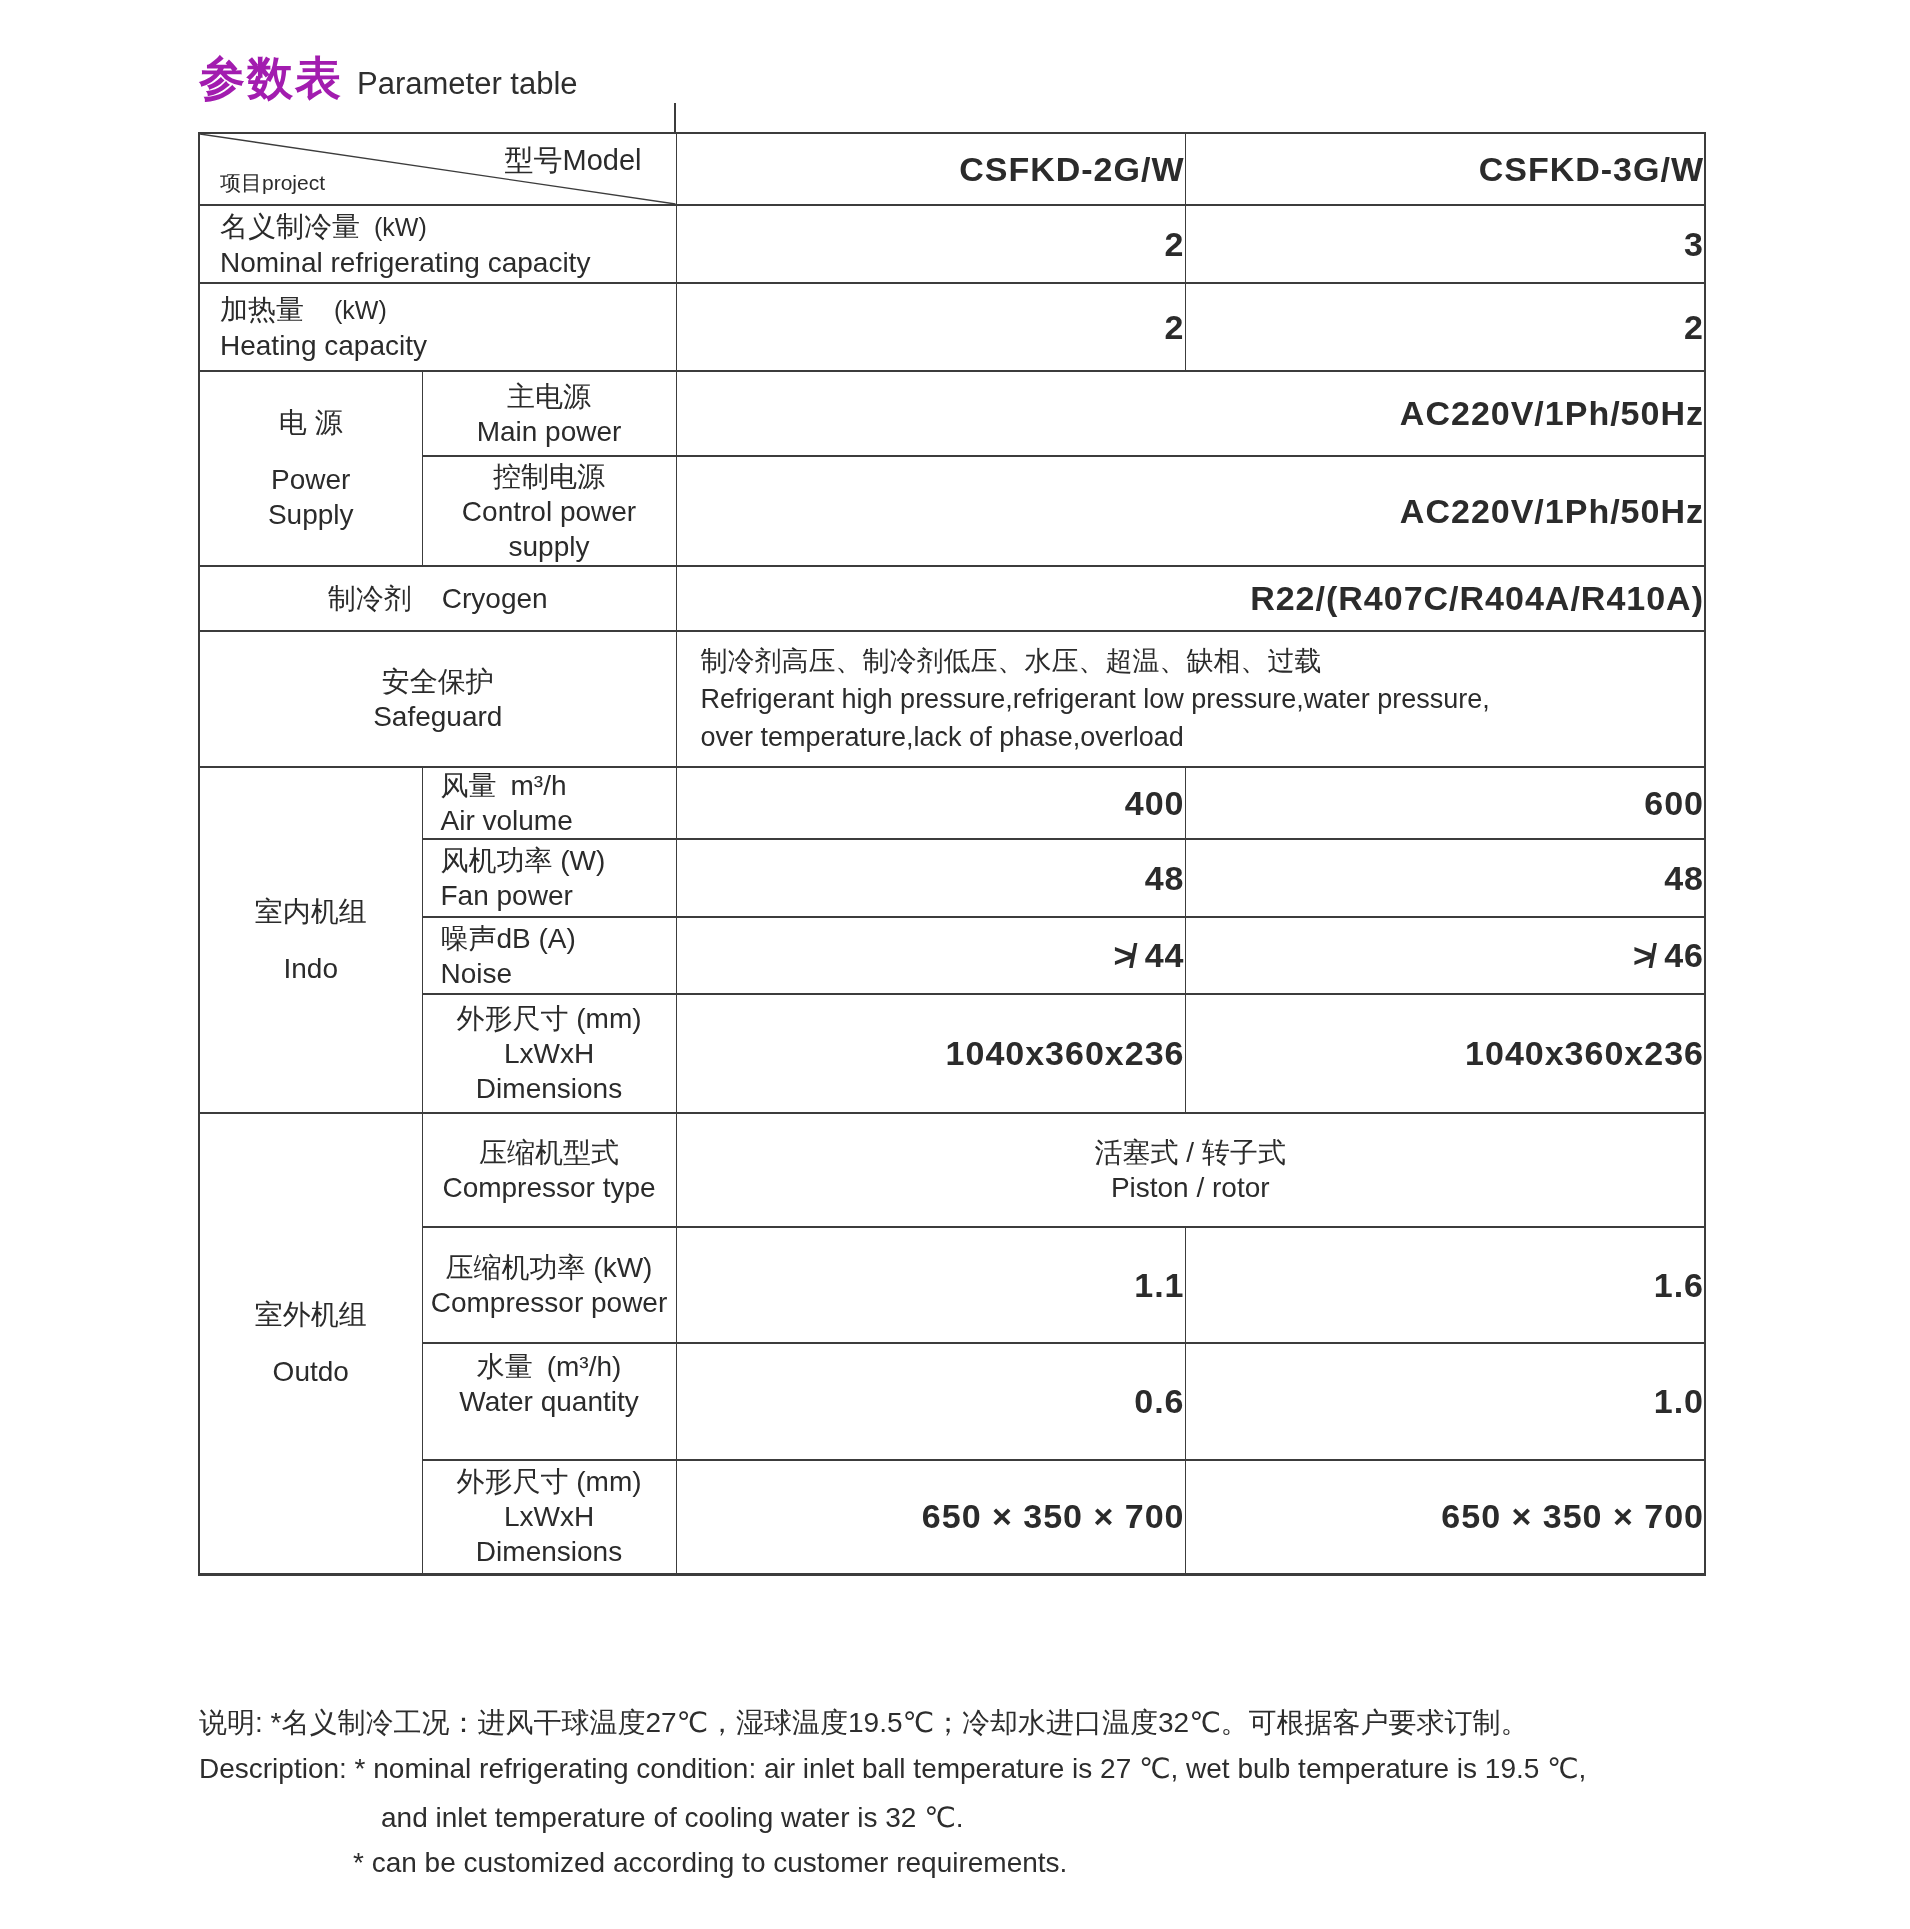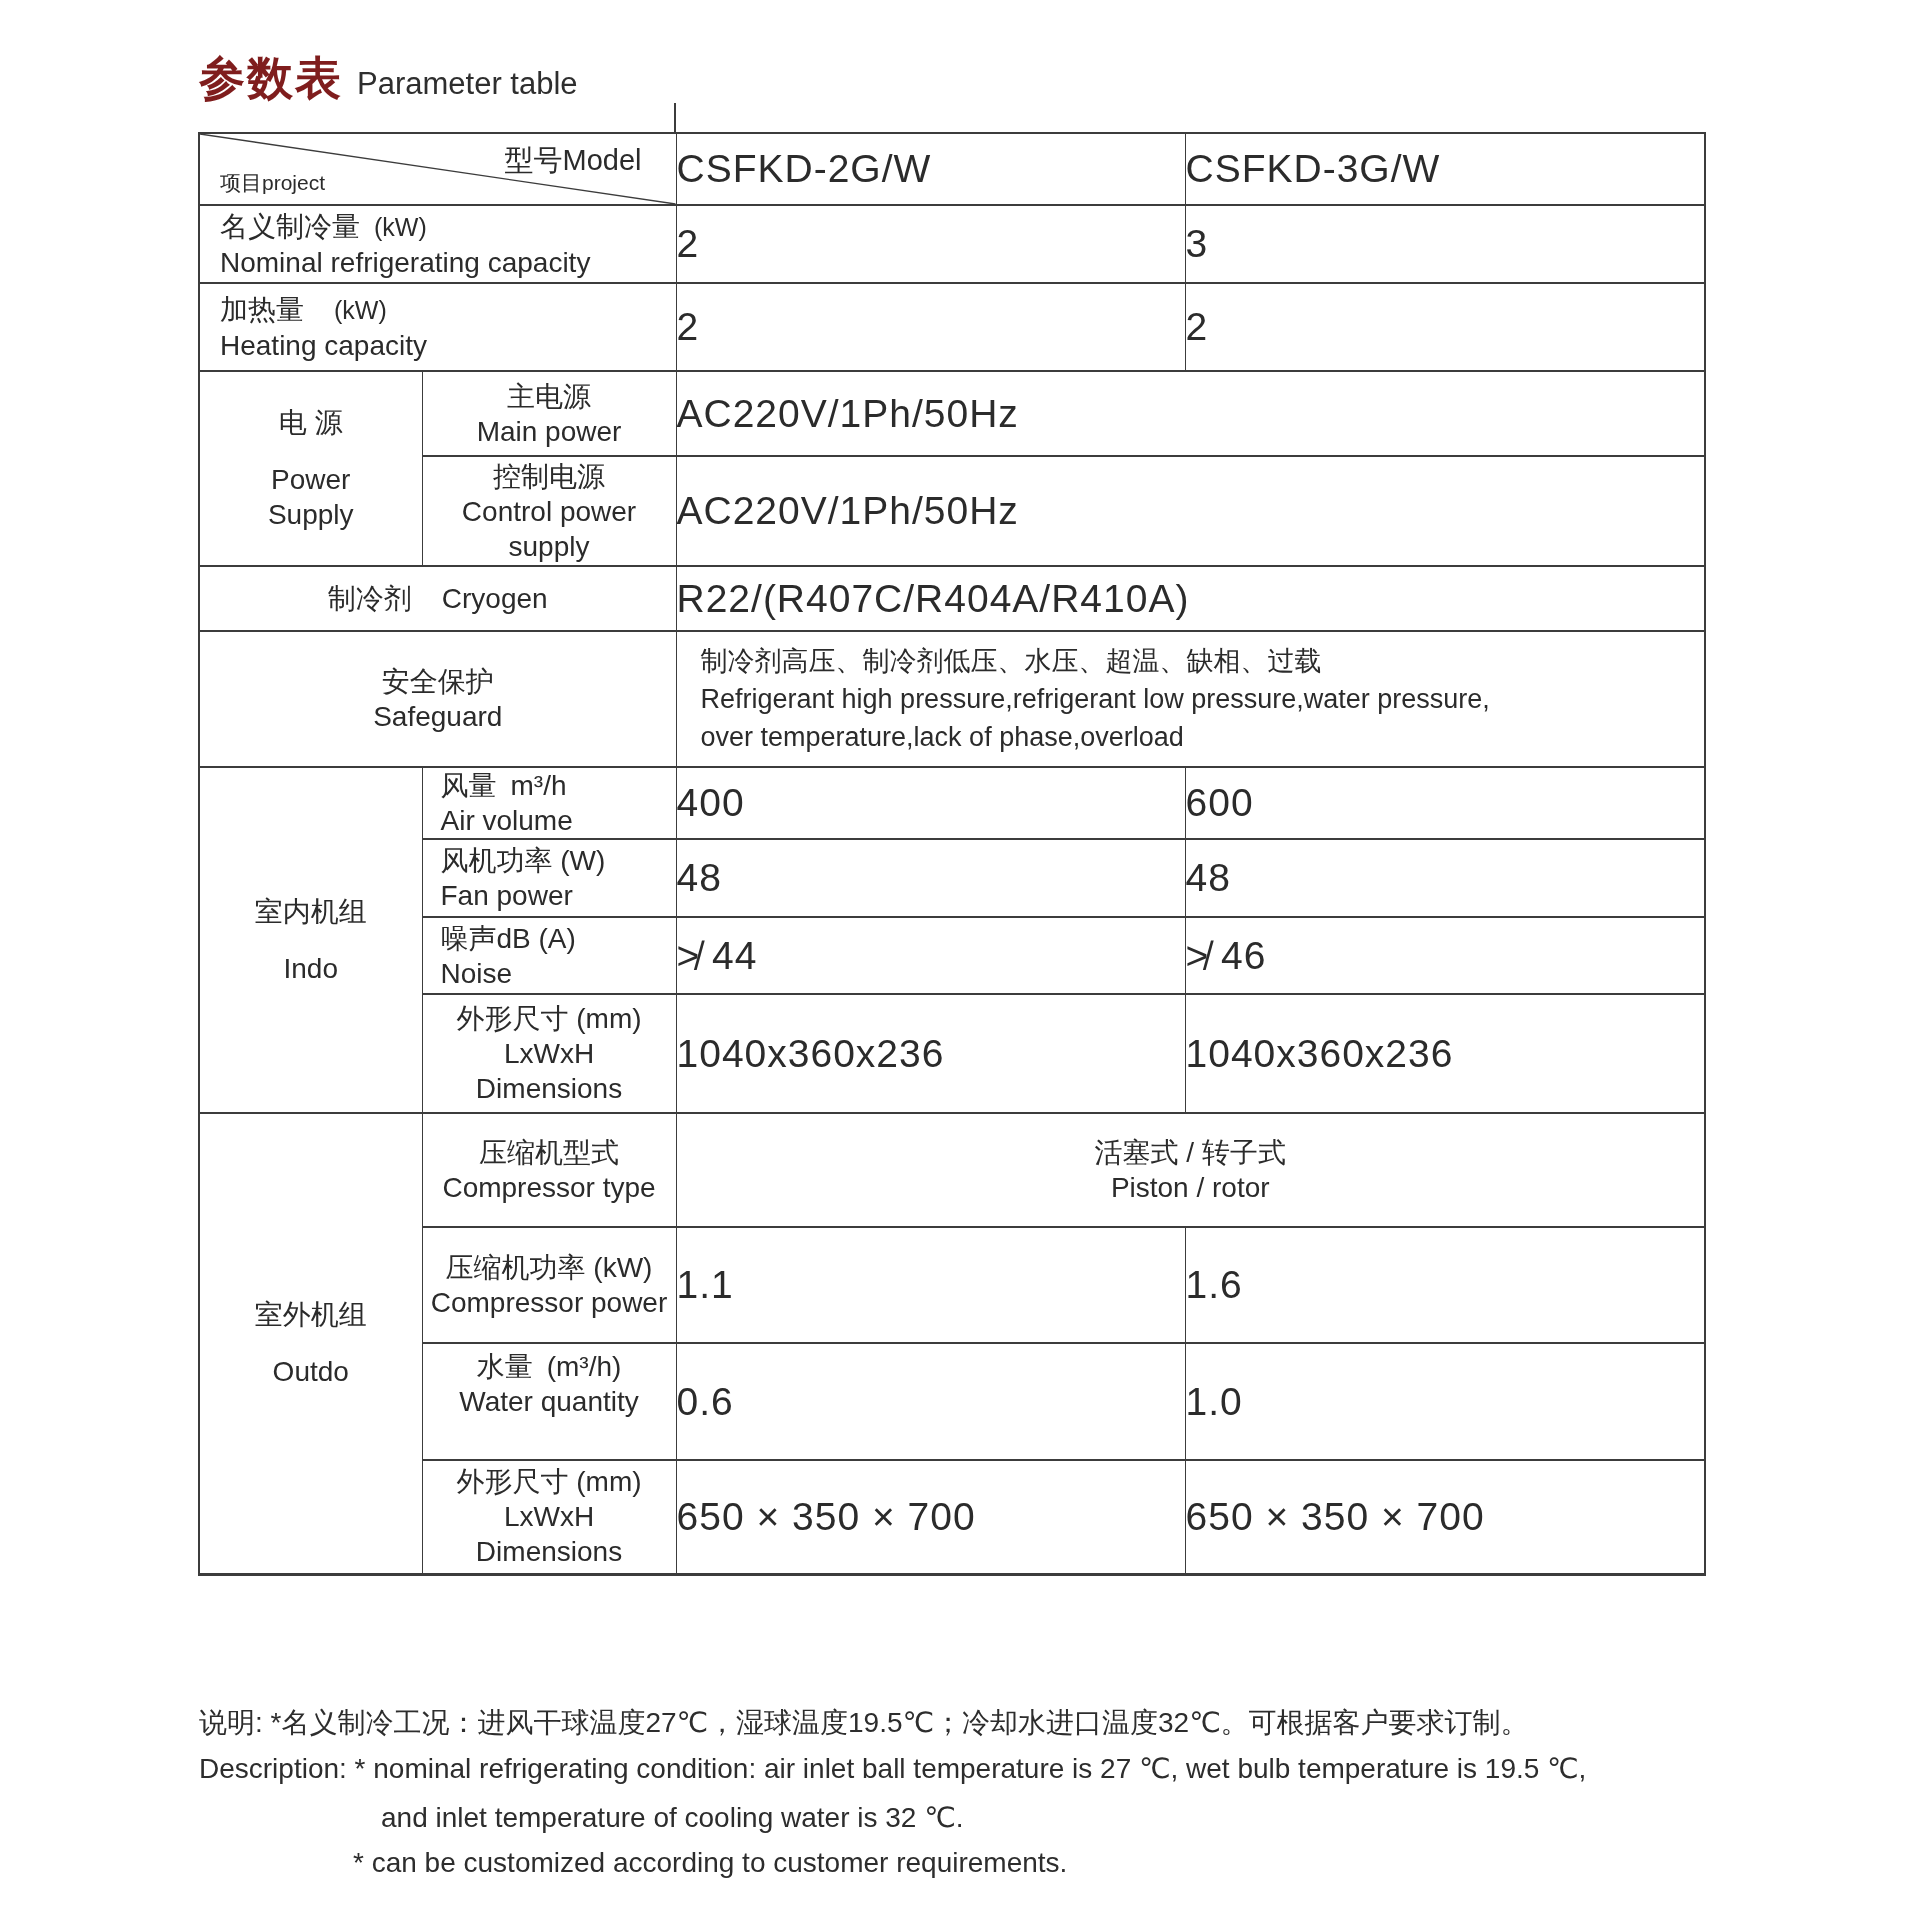--- a/index.html
+++ b/index.html
@@ -6,21 +6,21 @@
   body{
     width:1910px;height:1929px;position:relative;
     font-family:"Liberation Sans","DejaVu Sans",sans-serif;
     color:#2b2b2b;
     -webkit-font-smoothing:antialiased;
   }
   .page{position:absolute;inset:0;}
 
   
   .title-wrap{position:absolute;left:199px;top:48px;white-space:nowrap;}
-  .title-zh{font-size:46px;font-weight:700;letter-spacing:2px;color:#7f1d1d;}
+  .title-zh{font-size:46px;font-weight:700;letter-spacing:2px;color:#a21caf;}
   .title-en{font-size:31px;font-weight:400;color:#2e2e2e;margin-left:14px;}
 
   
   .top-tick{position:absolute;left:674px;top:103px;width:2px;height:30px;background:#3c3c3c;}
 
   
   .param-table{
     position:absolute;left:198px;top:132px;
     border-collapse:collapse;table-layout:fixed;
     width:1506px;
@@ -28,21 +28,21 @@
   .param-table td{
     border:1px solid #3c3c3c;
     border-top-width:2px;border-bottom-width:2px;
     vertical-align:middle;
     font-size:28px;color:#2b2b2b;
     padding:0;
     overflow:hidden;
   }
   .param-table{border:2px solid #3c3c3c;border-bottom-width:3px;}
 
-  td.c-val{text-align:left;font-size:39px;letter-spacing:1px;}
+  td.c-val{text-align:right;font-size:34px;letter-spacing:1px;font-weight:bold;}
   td.c-label-left{text-align:left;padding-left:20px;line-height:35px;}
   td.c-center{text-align:center;line-height:35px;}
 
   .unit{font-size:25px;}
   .gap-sm{margin-left:14px;}
   .gap-md{margin-left:30px;}
 
   
   td.diag{position:relative;}
   td.diag svg{position:absolute;inset:0;width:100%;height:100%;display:block;}

